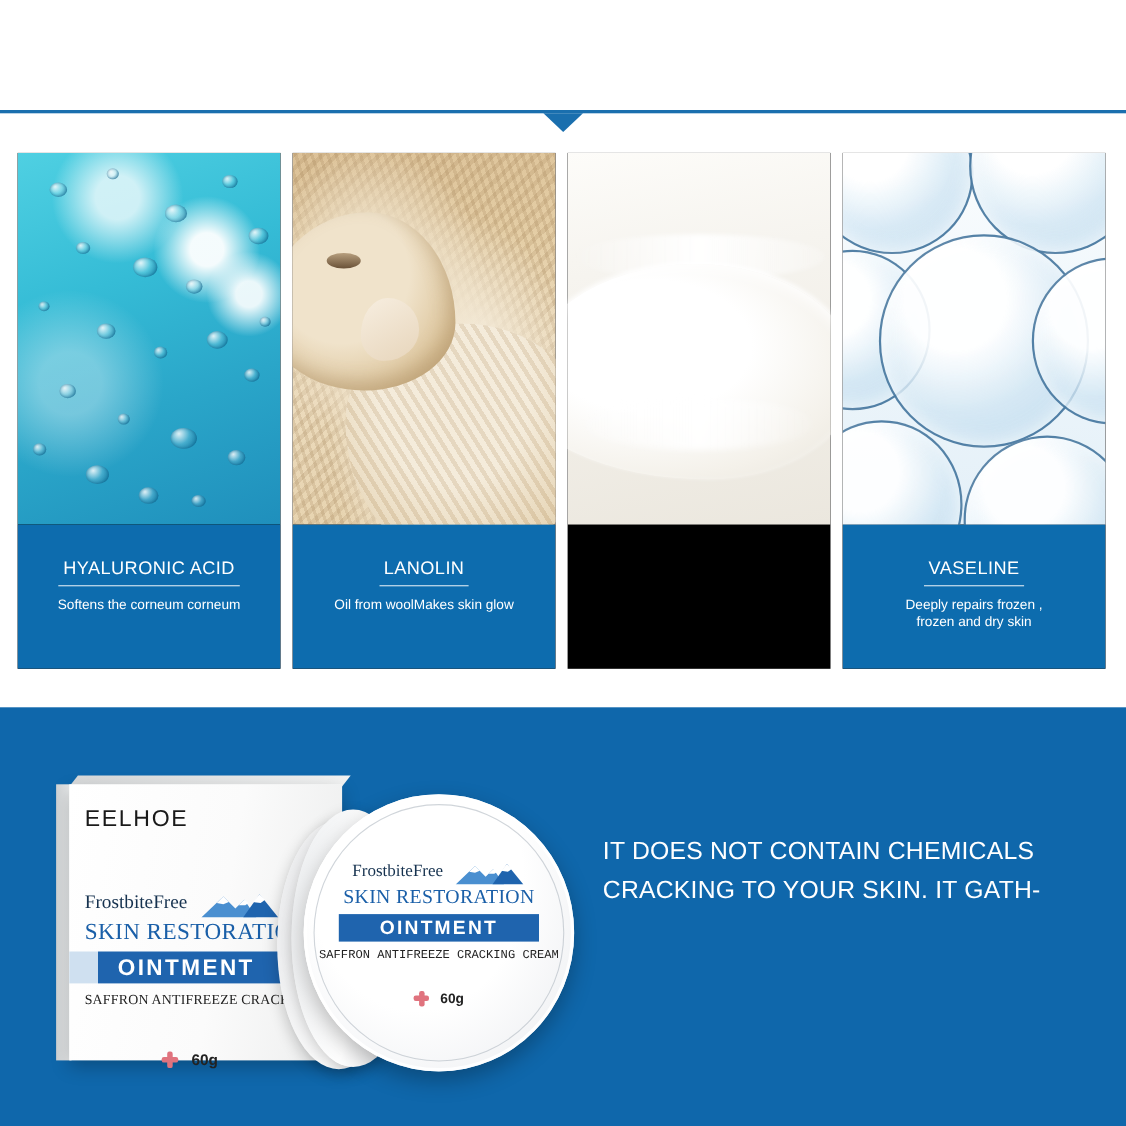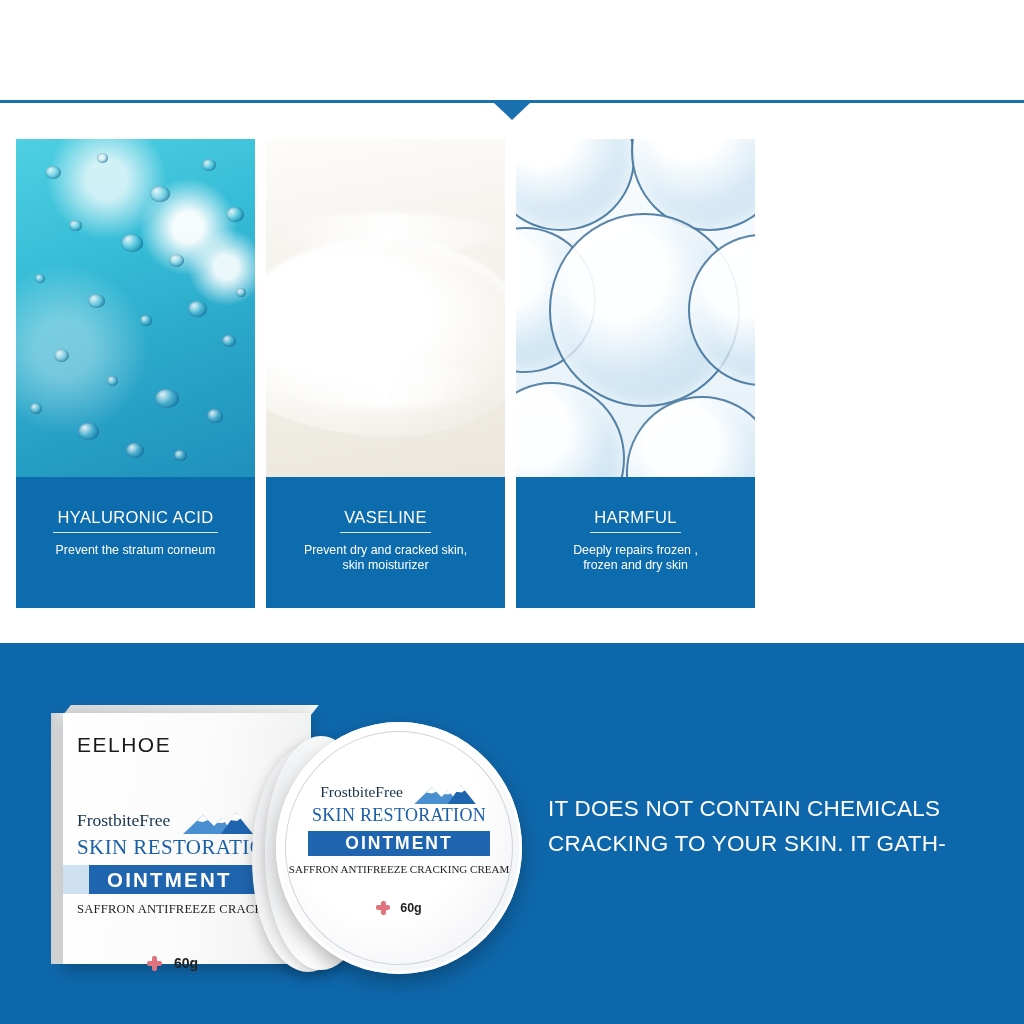--- a/index.html
+++ b/index.html
@@ -126,21 +126,21 @@
     position:absolute;border-radius:50%;
     border:2px solid rgba(40,95,140,.75);
     background:radial-gradient(circle at 36% 30%, rgba(255,255,255,.92) 0 26%, rgba(206,228,242,.75) 58%, rgba(168,205,230,.65) 100%);
     box-shadow:inset 0 0 18px rgba(255,255,255,.85);
   }
 
   
   .bottom{position:absolute;left:0;top:643px;width:1024px;height:381px;background:#0f67ab;}
   .copy{
     position:absolute;left:548px;top:113px;width:456px;
-    color:#ffffff;font-size:22.5px;line-height:1.57;letter-spacing:.2px;margin-top:35px;
+    color:#ffffff;font-size:22.5px;line-height:1.57;letter-spacing:.2px;
   }
   .copy div{white-space:nowrap;}
 
   
   .product{position:absolute;left:45px;top:684px;width:480px;height:300px;}
   .box{
     position:absolute;left:18px;top:29px;width:248px;height:251px;
     background:linear-gradient(100deg,#ffffff 0%,#fbfbfb 55%,#eceded 100%);
     box-shadow:0 6px 16px rgba(0,0,0,.25);
   }
@@ -204,21 +204,21 @@
     border:1.5px solid rgba(170,178,188,.55);
   }
   .jar-label{
     position:absolute;left:0;top:0;width:100%;height:100%;
     display:flex;flex-direction:column;align-items:center;justify-content:center;
   }
   .j-fbf{font-family:"Liberation Serif","DejaVu Serif",serif;font-size:15.5px;color:#16324f;white-space:nowrap;}
   .j-skin{font-family:"Liberation Serif","DejaVu Serif",serif;font-size:18px;color:#1a5fa8;letter-spacing:.3px;margin-top:1px;white-space:nowrap;}
   .j-band{margin-top:5px;width:182px;height:25px;background:#1f64ae;display:flex;align-items:center;justify-content:center;}
   .j-band span{color:#fff;font-weight:bold;font-size:17.5px;letter-spacing:2px;}
-  .j-sub{font-family:Liberation Serif, serif;font-size:11px;color:#222;margin-top:7px;white-space:nowrap;}
+  .j-sub{font-family:Liberation Mono, monospace;font-size:11px;color:#222;margin-top:7px;white-space:nowrap;}
   .j-weight{display:flex;align-items:center;margin-top:26px;}
   .j-weight .g{font-size:12.5px;font-weight:bold;color:#222;margin-left:10px;}
 
   .cross{position:relative;display:inline-block;}
   .cross:before,.cross:after{content:"";position:absolute;background:#e0737e;border-radius:2px;}
 </style>
 </head>
 <body>
 
 <div class="page">
@@ -250,56 +250,63 @@
           <div class="bub" style="left:80%;top:80%;width:16px;height:14px;"></div>
           <div class="bub" style="left:26%;top:84%;width:21px;height:17px;"></div>
           <div class="bub" style="left:46%;top:90%;width:18px;height:15px;"></div>
           <div class="bub" style="left:6%;top:78%;width:12px;height:11px;"></div>
           <div class="bub" style="left:66%;top:92%;width:13px;height:11px;"></div>
           <div class="bub" style="left:92%;top:44%;width:10px;height:9px;"></div>
         </div>
       </div>
       <div class="card-caption">
         <div class="card-title">HYALURONIC ACID</div>
-        <div class="card-desc">Prevent the stratum corneum</div>
-      </div>
-    </div>
-
+        <div class="card-desc">Softens the corneum corneum</div>
+      </div>
+    </div>
+
+    <div class="card">
+      <div class="card-photo">
+        <div class="ph-wool">
+          <div class="wool-body"></div>
+          <div class="wool-head"></div>
+          <div class="wool-eye"></div>
+          <div class="wool-muzzle"></div>
+        </div>
+      </div>
+      <div class="card-caption">
+        <div class="card-title">LANOLIN</div>
+        <div class="card-desc">Oil from woolMakes skin glow</div>
+      </div>
+    </div>
 
     <div class="card">
       <div class="card-photo">
         <div class="ph-cream">
           <div class="cream-sheen"></div>
           <div class="cream-blob"></div>
           <div class="cream-sheen2"></div>
-        </div>
-      </div>
-      <div class="card-caption">
-        <div class="card-title">VASELINE</div>
-        <div class="card-desc">
-          <span>Prevent dry and cracked skin,</span><br>
-          <span>skin moisturizer</span>
         </div>
       </div>
     </div>
 
     <div class="card">
       <div class="card-photo">
         <div class="ph-glyc">
           <div class="gb" style="left:-12%;top:-16%;width:60%;height:42%;"></div>
           <div class="gb" style="left:48%;top:-20%;width:64%;height:46%;"></div>
           <div class="gb" style="left:-26%;top:26%;width:58%;height:42%;"></div>
           <div class="gb" style="left:14%;top:22%;width:78%;height:56%;"></div>
           <div class="gb" style="left:72%;top:28%;width:60%;height:44%;"></div>
           <div class="gb" style="left:-16%;top:72%;width:60%;height:44%;"></div>
           <div class="gb" style="left:46%;top:76%;width:62%;height:44%;"></div>
         </div>
       </div>
       <div class="card-caption">
-        <div class="card-title">HARMFUL</div>
+        <div class="card-title">VASELINE</div>
         <div class="card-desc">
           <span>Deeply repairs frozen ,</span><br>
           <span>frozen and dry skin</span>
         </div>
       </div>
     </div>
 
   </div>
 
   <div class="bottom">

